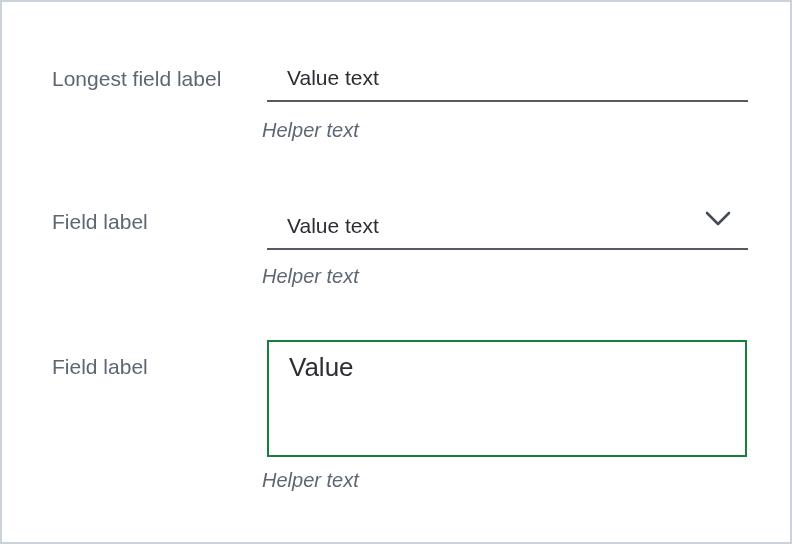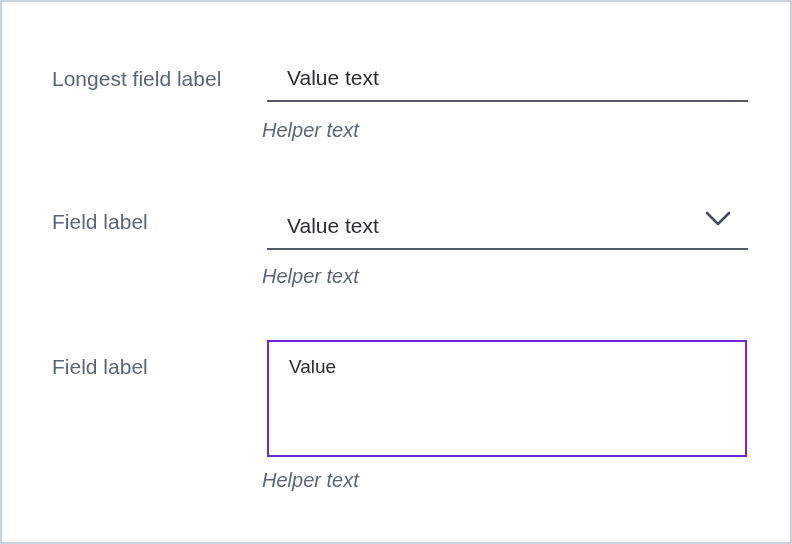--- a/index.html
+++ b/index.html
@@ -84,27 +84,27 @@
   .helper-2 { top: 262px; }
   
   .lbl-3 { top: 352px; }
   .textarea-input {
     position: absolute;
     left: 265px;
     top: 338px;
     width: 480px;
     height: 117px;
     box-sizing: border-box;
-    border: 2px solid #6d28d9;
+    border: 2px solid #15803d;
     background: #ffffff;
     outline: none;
     resize: none;
     padding: 12px 20px;
     font-family: "Liberation Sans", sans-serif;
-    font-size: 19px;
+    font-size: 26px;
     line-height: 26px;
     color: #2b2e33;
     overflow: hidden;
   }
   .helper-3 { top: 466px; }
 </style>
 </head>
 <body>
 
 <div class="canvas">

